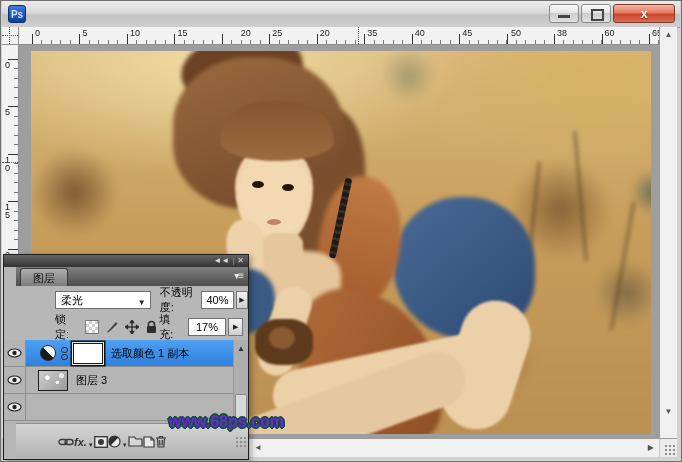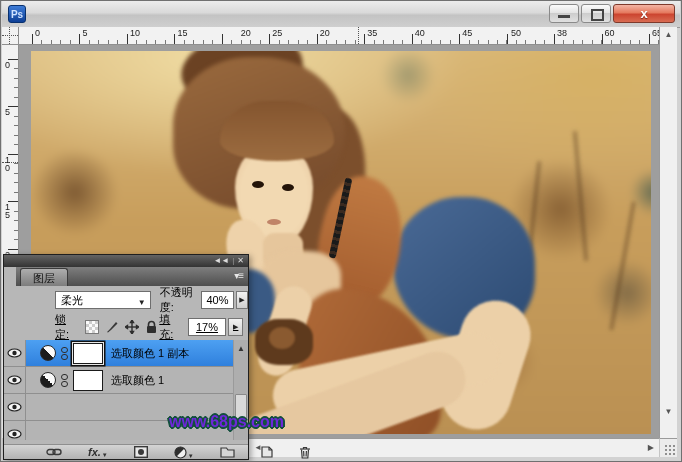--- a/index.html
+++ b/index.html
@@ -106,21 +106,21 @@
     box-sizing:border-box;background:#b7b7b7;box-shadow:2px 2px 6px rgba(0,0,0,.35);}
   .p-minibar{position:absolute;left:0;right:0;top:0;height:12px;background:linear-gradient(#646464,#333);
     color:#ddd;font-size:8px;line-height:12px;text-align:right;padding-right:4px;box-sizing:border-box;}
   .p-minibar .sep{margin:0 3px;color:#999;}
   .p-tabbar{position:absolute;left:12px;right:0;top:12px;height:19px;background:linear-gradient(#7e7e7e,#4e4e4e);}
   .p-tab{position:absolute;left:4px;top:1px;height:18px;padding:0 12px;background:linear-gradient(#adadad,#7d7d7d);
     border:1px solid #3a3a3a;border-bottom:none;border-radius:3px 3px 0 0;font-size:11px;line-height:18px;color:#111;box-sizing:border-box;}
   .p-menu{position:absolute;right:5px;top:3px;color:#e6e6e6;font-size:10px;letter-spacing:-1px;}
   .p-controls{position:absolute;left:0;right:0;top:31px;height:70px;background:#b7b7b7;border-bottom:1px solid #8f8f8f;box-sizing:border-box;margin-left:44px;}
   .row-blend,.row-lock{position:absolute;left:0;right:0;height:27px;display:flex;align-items:center;}
-  .row-blend{top:0;} .row-lock{top:27px;text-decoration:underline;}
+  .row-blend{top:0;} .row-lock{top:27px;}
   .blend-select{margin-left:7px;width:118px;height:18px;background:#fff;border:1px solid #6e6e6e;
     font-size:11px;color:#000;position:relative;box-sizing:border-box;line-height:16px;padding-left:5px;}
   .blend-select .dd{position:absolute;right:4px;top:3px;font-size:8px;color:#222;}
   .ctl-label{font-size:11px;color:#000;margin-left:9px;}
   .val-box{margin-left:4px;width:40px;height:18px;background:#fff;border:1px solid #6e6e6e;font-size:11px;
     color:#000;line-height:16px;text-align:center;box-sizing:border-box;}
   .spin-btn{margin-left:2px;width:15px;height:18px;border:1px solid #777;box-sizing:border-box;
     background:linear-gradient(#f2f2f2,#cfcfcf);font-size:7px;color:#222;text-align:center;line-height:16px;}
   .lock-icons{display:flex;align-items:center;gap:6px;margin-left:6px;}
   .lk{width:14px;height:14px;display:inline-block;}
@@ -146,22 +146,22 @@
     linear-gradient(135deg,#cfcfcf,#9a9a9a);}
   .thumb-orange{background:radial-gradient(circle 5px at 30% 40%,#e8c86a 40%,transparent 55%),
     radial-gradient(circle 4px at 70% 30%,#7a5a1a 40%,transparent 55%),
     radial-gradient(circle 5px at 60% 70%,#8a6a20 40%,transparent 55%),
     linear-gradient(135deg,#d2a43c,#a87c22);}
   .layer-name{font-size:11px;color:#000;margin-left:8px;white-space:nowrap;}
   .list-scroll{position:absolute;right:0;top:0;bottom:0;width:15px;background:#aeaeae;border-left:1px solid #9a9a9a;box-sizing:border-box;}
   .list-scroll .arr-up{position:absolute;top:4px;left:0;right:0;text-align:center;font-size:8px;color:#333;}
   .list-scroll .thumb{position:absolute;left:1px;right:1px;top:54px;height:30px;background:#d9d9d9;border:1px solid #8a8a8a;border-radius:1px;}
 
-  .p-bottombar{position:absolute;left:0;right:0;bottom:0;height:15px;background:linear-gradient(#d4d4d4,#b2b2b2);
-    border-top:1px solid #8f8f8f;display:flex;align-items:center;box-sizing:border-box;padding-left:42px;gap:26px;}
+  .p-bottombar{position:absolute;left:12px;right:0;bottom:0;height:36px;background:linear-gradient(#d4d4d4,#b2b2b2);
+    border-top:1px solid #8f8f8f;display:flex;align-items:center;box-sizing:border-box;padding-left:42px;gap:0;}
   .bb-icon{display:flex;align-items:center;color:#3a3a3a;}
   .bb-icon svg{display:block;}
   .bb-fx{font-size:11px;font-style:italic;font-weight:bold;color:#333;line-height:12px;}
   .mini-dd{font-size:6px;color:#333;margin-left:1px;align-self:flex-end;}
   .bb-grip{margin-left:auto;margin-right:2px;width:11px;height:11px;
     background:radial-gradient(#8f8f8f 1px,transparent 1.2px);background-size:4px 4px;}
 
   
   .watermark{position:absolute;left:168px;top:412px;font-size:16px;font-weight:bold;color:#6d28d9;letter-spacing:0;
     text-shadow:-2px 0 0 #14503e,2px 0 0 #14503e,0 -2px 0 #14503e,0 2px 0 #14503e,
@@ -351,45 +351,32 @@
         </div>
       </div>
       <div class="layer-row">
         <div class="eye-cell">
           <svg width="15" height="10" viewBox="0 0 15 10">
               <ellipse cx="7.5" cy="5" rx="6.5" ry="4" fill="#f4f4f4" stroke="#222" stroke-width="1.2"></ellipse>
               <circle cx="7.5" cy="5" r="2.2" fill="#222"></circle>
             </svg>
         </div>
         <div class="row-body">
-          <div class="adj-icon"></div>
-          <div class="chain-icon">
-              <i></i>
-              <i></i>
-            </div>
-          <div class="mask-thumb"></div>
-          <div class="layer-name">选取颜色 1</div>
+          <div class="img-thumb thumb-gray"></div>
+          <div class="layer-name">图层 3</div>
         </div>
       </div>
       <div class="layer-row">
         <div class="eye-cell">
           <svg width="15" height="10" viewBox="0 0 15 10">
               <ellipse cx="7.5" cy="5" rx="6.5" ry="4" fill="#f4f4f4" stroke="#222" stroke-width="1.2"></ellipse>
               <circle cx="7.5" cy="5" r="2.2" fill="#222"></circle>
             </svg>
         </div>
       </div>
-      <div class="layer-row">
-        <div class="eye-cell">
-          <svg width="15" height="10" viewBox="0 0 15 10">
-              <ellipse cx="7.5" cy="5" rx="6.5" ry="4" fill="#f4f4f4" stroke="#222" stroke-width="1.2"></ellipse>
-              <circle cx="7.5" cy="5" r="2.2" fill="#222"></circle>
-            </svg>
-        </div>
-      </div>
       <div class="list-scroll">
         <div class="arr-up">▲</div>
         <div class="thumb"></div>
       </div>
     </div>
 
     <div class="p-bottombar">
       <span class="bb-icon">
         <svg width="16" height="8" viewBox="0 0 16 8" fill="none" stroke="#3a3a3a" stroke-width="1.4">
             <rect x="1" y="1.5" width="8" height="5" rx="2.5"></rect>

